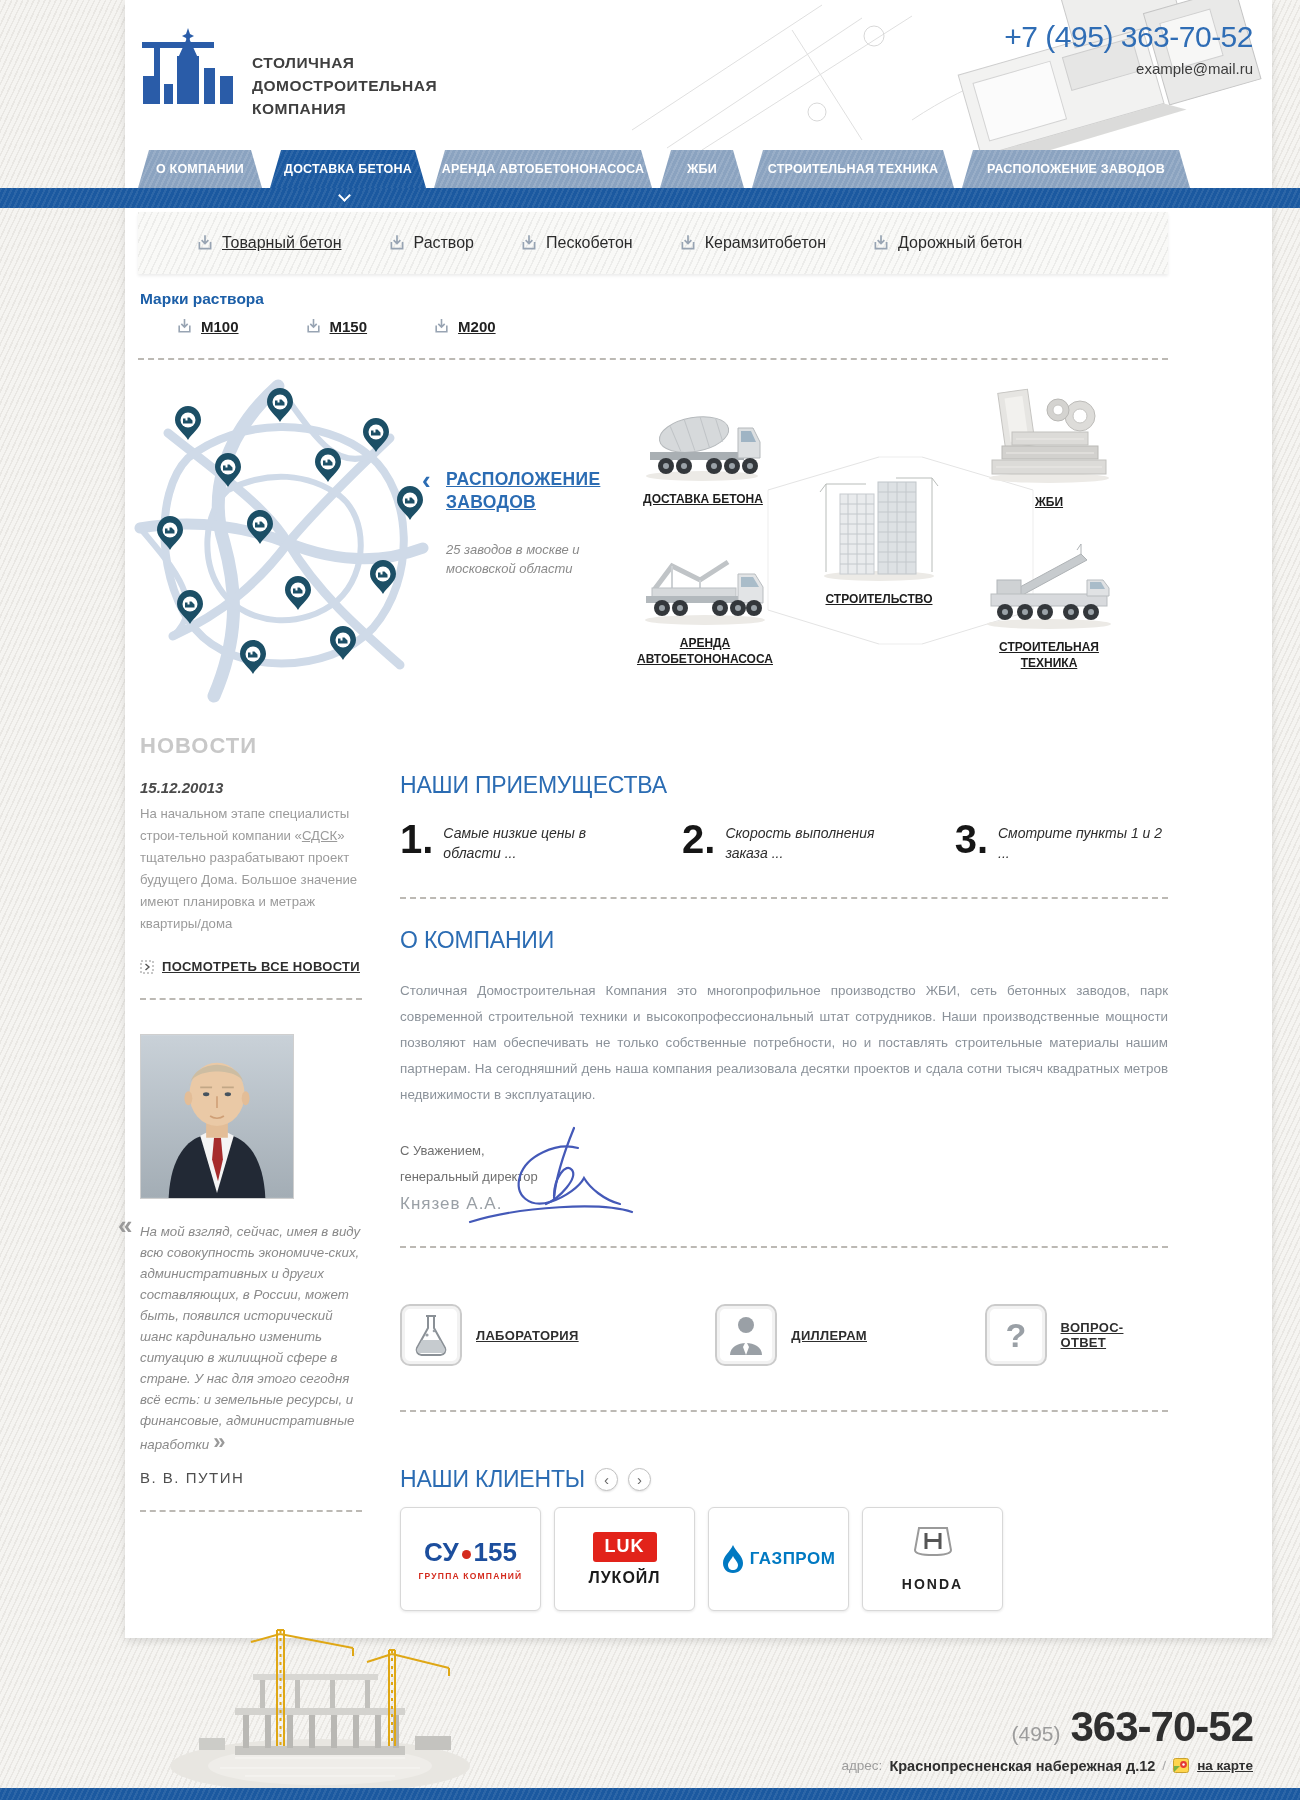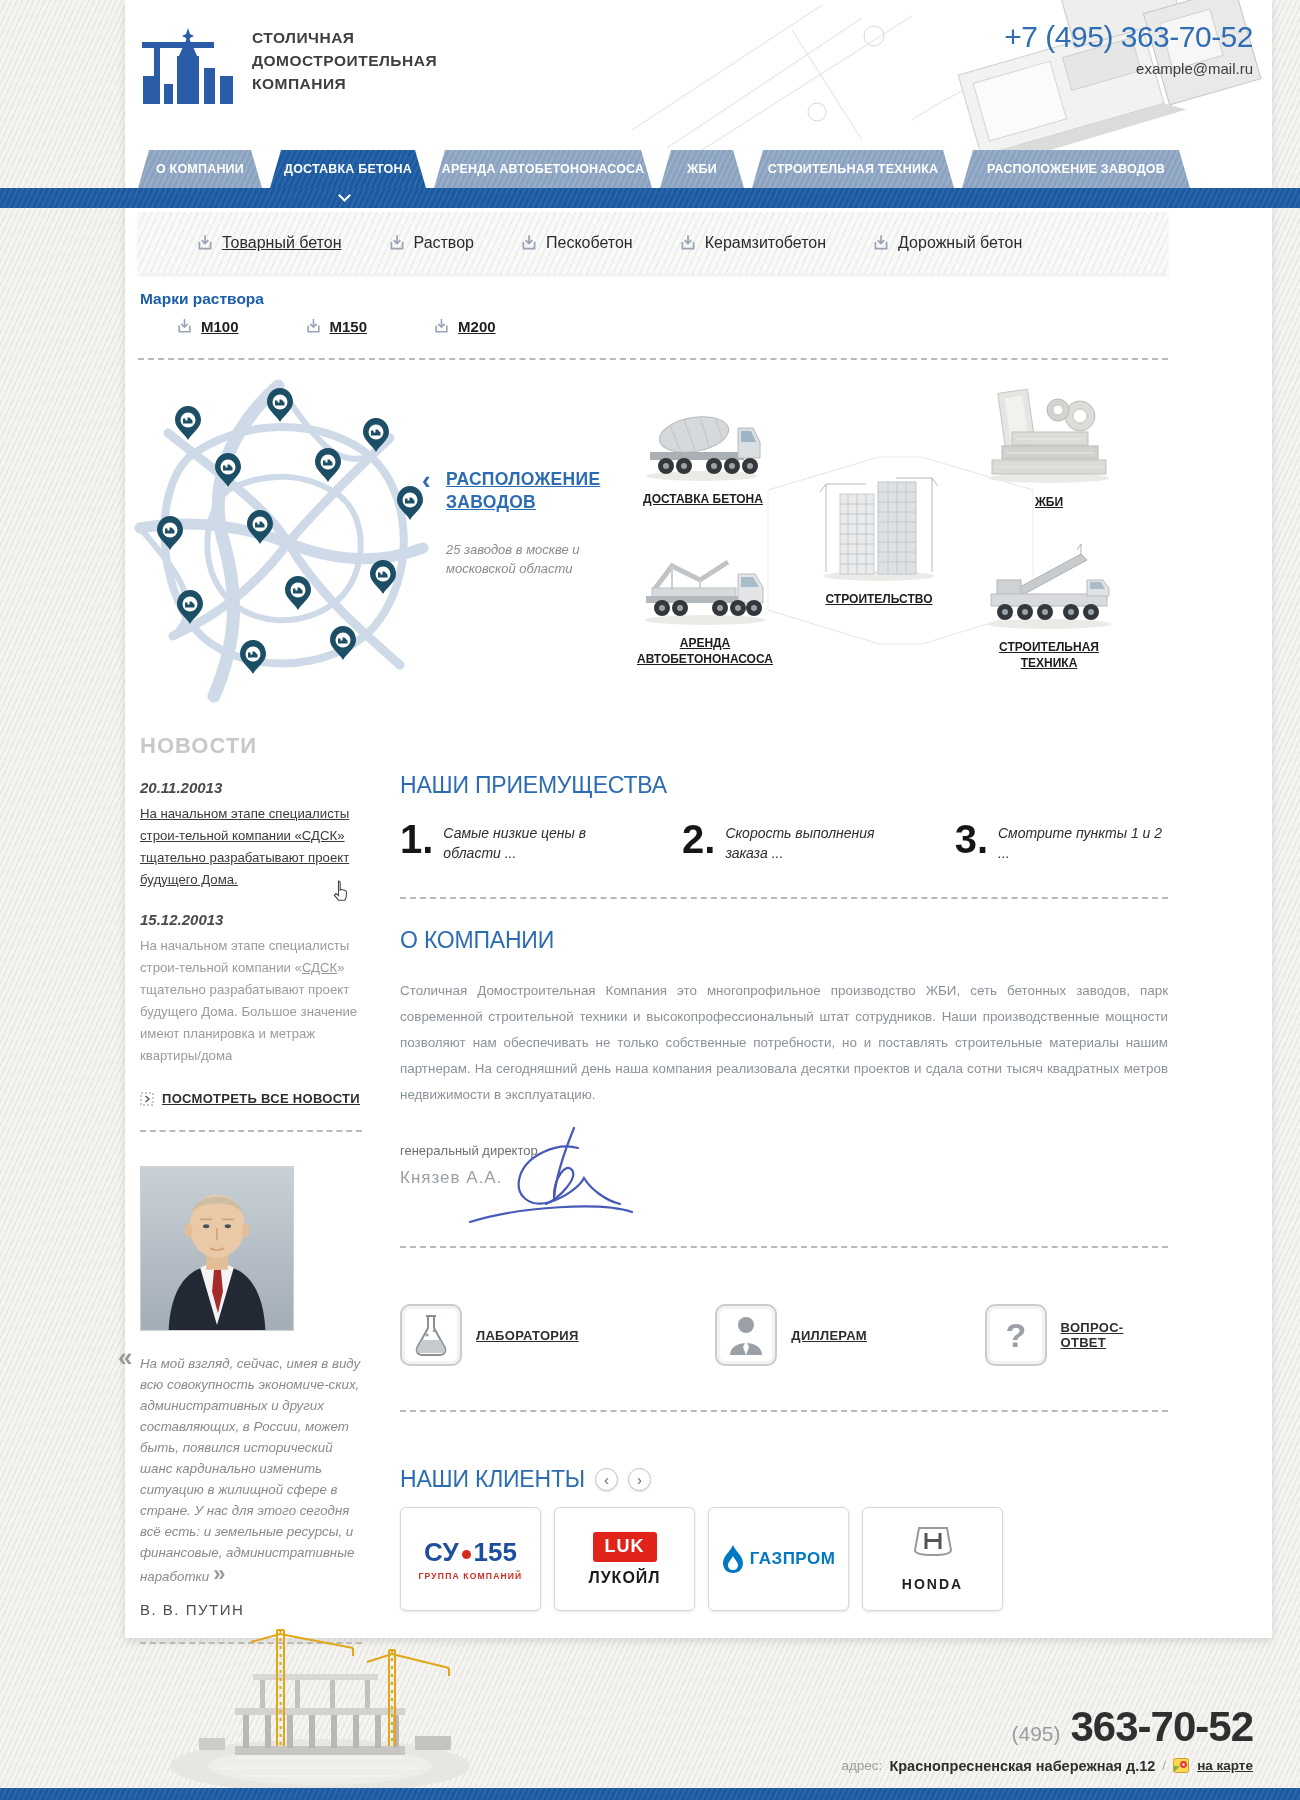--- a/index.html
+++ b/index.html
@@ -3,21 +3,21 @@
 <meta charset="utf-8">
 <style>
   html,body{margin:0;padding:0;background:#e9e7e3;}
   *{box-sizing:border-box;font-family:"Liberation Sans","DejaVu Sans",sans-serif;}
   #page{position:relative;width:1300px;height:1800px;margin:0 auto;overflow:hidden;
     background:repeating-linear-gradient(115deg,#e9e7e3 0 1.5px,#f5f4f1 1.5px 5px);}
   .white-bg{position:absolute;left:125px;top:0;width:1147px;height:1638px;background:#fff;
     box-shadow:0 3px 8px rgba(0,0,0,.12);}
   
   .bp-art{position:absolute;right:28px;top:0;width:660px;height:150px;overflow:hidden;opacity:.9;}
-  .logo{position:absolute;left:140px;top:26px;display:flex;align-items:flex-start;cursor:pointer;}
+  .logo{position:absolute;left:140px;top:26px;display:flex;align-items:flex-end;cursor:pointer;}
   .logo-text{margin-left:16px;font-size:15.5px;font-weight:bold;color:#3f3f3f;line-height:23px;letter-spacing:.5px;}
   .contacts{position:absolute;right:47px;top:20px;text-align:right;}
   .phone{font-size:30px;color:#2f6db5;letter-spacing:-.5px;}
   .email{font-size:15px;color:#3c3c3c;margin-top:6px;}
   
   .tabs{position:absolute;left:138px;top:150px;height:38px;display:flex;gap:8px;}
   .tab{height:38px;color:#fff;font-size:12.5px;font-weight:bold;letter-spacing:.2px;
     display:flex;align-items:center;justify-content:center;cursor:pointer;
     background:#8ba3c0;background-image:repeating-linear-gradient(115deg,rgba(255,255,255,.12) 0 2px,transparent 2px 5px);
     clip-path:polygon(11px 0,calc(100% - 11px) 0,100% 100%,0 100%);}
@@ -424,29 +424,20 @@
         <circle cx="108" cy="74" r="8" fill="#33373b"></circle>
           <circle cx="108" cy="74" r="3" fill="#9aa2a8"></circle>
       </svg>
       <div class="svc-label">СТРОИТЕЛЬНАЯ ТЕХНИКА</div>
     </div>
   </div>
 
   <aside class="news">
     <div class="news-title">НОВОСТИ</div>
 
-    <div class="news-item">
-      <div class="news-date">20.11.20013</div>
-      <div class="news-text link-all">На начальном этапе специалисты строи-тельной компании «СДСК» тщательно разрабатывают проект будущего Дома.</div>
-      <span class="hand-cur">
-        <svg width="20" height="24" viewBox="0 0 24 28">
-            <path d="M9,2 c1.2,0 2,.9 2,2 v9 l1.2,-1 4.8,1.4 c1,.3 1.6,1.1 1.6,2.1 l-.4,5.5 -1.6,4 H9 l-5,-6 2,-2 3,2.6 Z" fill="#fff" stroke="#444" stroke-width="1.3"></path>
-          </svg>
-      </span>
-    </div>
 
 
     <div class="news-item">
       <div class="news-date">15.12.20013</div>
       <div class="news-text"><span>На начальном этапе специалисты строи-тельной компании «</span><span class="sdsk">СДСК</span><span>» тщательно разрабатывают проект будущего Дома. Большое  значение имеют планировка и метраж квартиры/дома</span></div>
     </div>
 
     <div class="view-all">
       <svg width="14" height="14" viewBox="0 0 14 14">
         <rect x="1" y="1" width="12" height="12" fill="none" stroke="#8f8f8f" stroke-dasharray="2 2"></rect>
@@ -503,20 +494,21 @@
         <div class="adv-num">3.</div>
         <div class="adv-text">Смотрите пункты 1 и 2 ...</div>
       </div>
     </div>
     <div class="sep-flow m1"></div>
 
     <div class="h-blue m2">О КОМПАНИИ</div>
     <div class="about-text">Столичная Домостроительная Компания это многопрофильное производство ЖБИ, сеть бетонных заводов, парк современной строительной техники и высокопрофессиональный штат сотрудников. Наши производственные мощности позволяют нам обеспечивать не только собственные потребности, но и поставлять строительные материалы нашим партнерам. На сегодняшний день наша компания реализовала десятки проектов и сдала сотни тысяч квадратных метров недвижимости в эксплуатацию.</div>
 
     <div class="sig-block">
+      <div class="sig-l1">С Уважением,</div>
       <div class="sig-l2">генеральный директор</div>
       <div class="sig-name">Князев А.А.</div>
       <svg class="sig-svg" width="175" height="115" viewBox="0 0 175 115">
         <g stroke="#4459b8" stroke-width="2.2" fill="none" stroke-linecap="round">
           <path d="M112,8 C103,30 94,56 92,78"></path>
           <path d="M92,76 C92,58 104,42 110,50 C116,58 98,78 84,84"></path>
           <path d="M116,28 C94,22 64,36 58,56 C52,76 68,88 88,82 C104,77 118,66 122,58 C128,68 142,80 158,84"></path>
           <path d="M8,102 C60,86 140,82 170,92"></path>
         </g>
       </svg>

